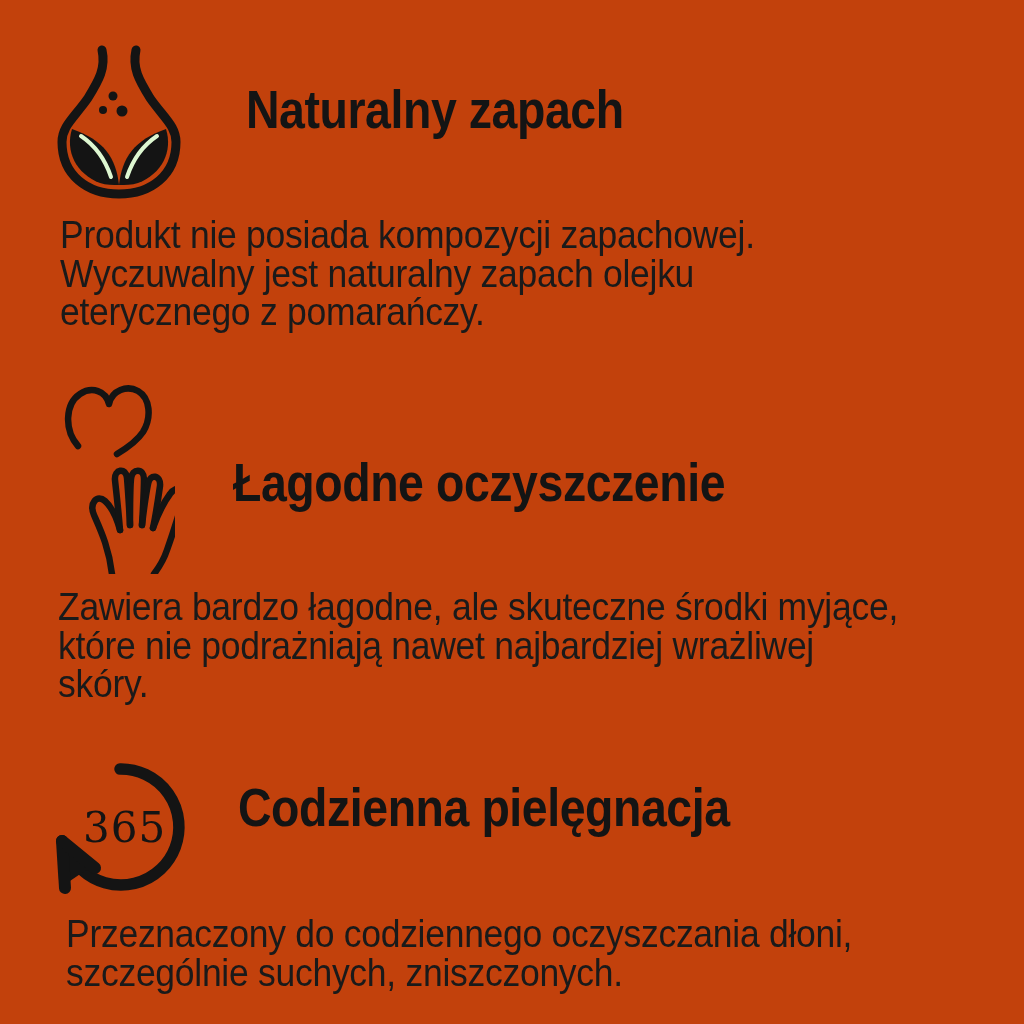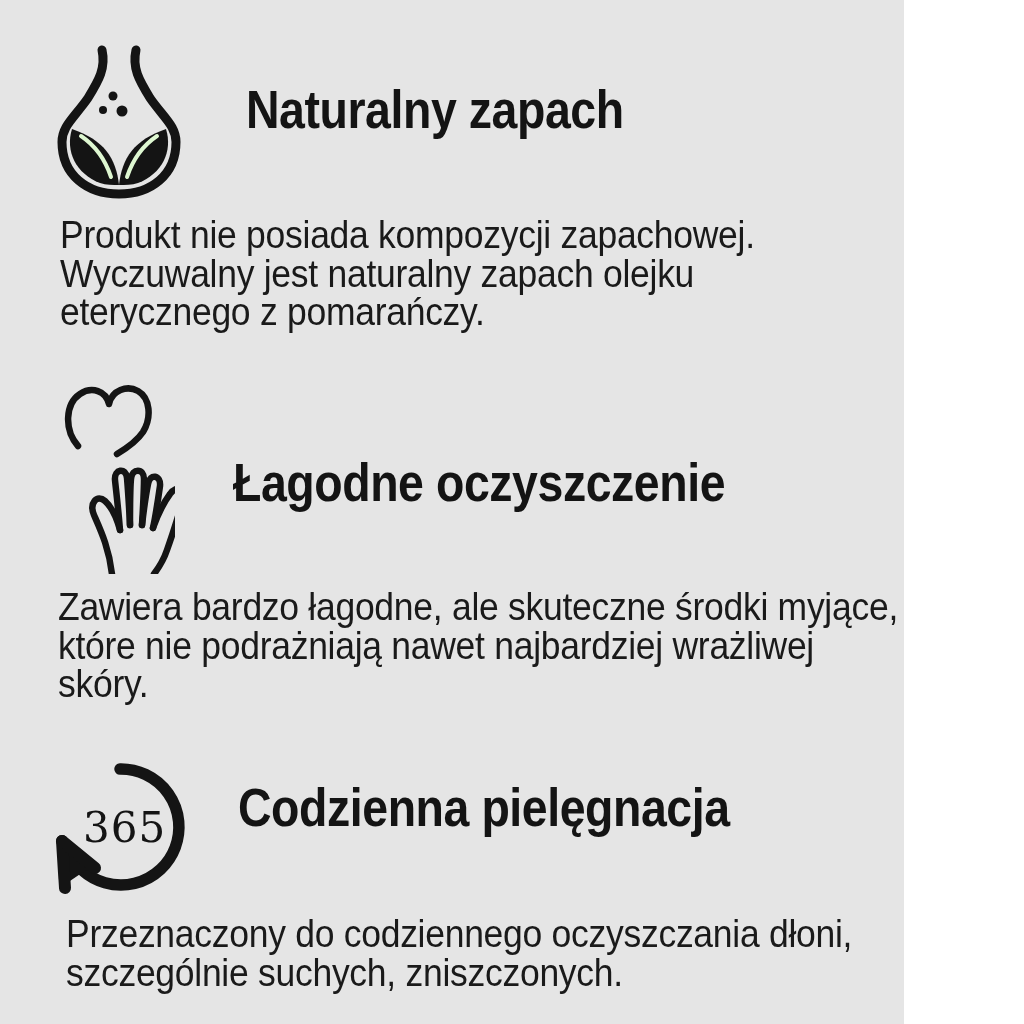--- a/index.html
+++ b/index.html
@@ -1,19 +1,19 @@
 <!DOCTYPE html>
 <html><head>
 <meta charset="utf-8">
 <style>
   html,body{margin:0;padding:0;}
   .canvas{
     position:relative;
-    width:904px;height:1024px;
-    background:#e5e5e5;
+    width:1024px;height:1024px;
+    background:#c2410c;
     overflow:hidden;
     font-family:"Liberation Sans", sans-serif;
     color:#161616;
   }
   .icon{position:absolute;}
   .icon path, .icon circle{vector-effect:none;}
   h2.heading{
     position:absolute;
     margin:0;
     font-size:54px;

